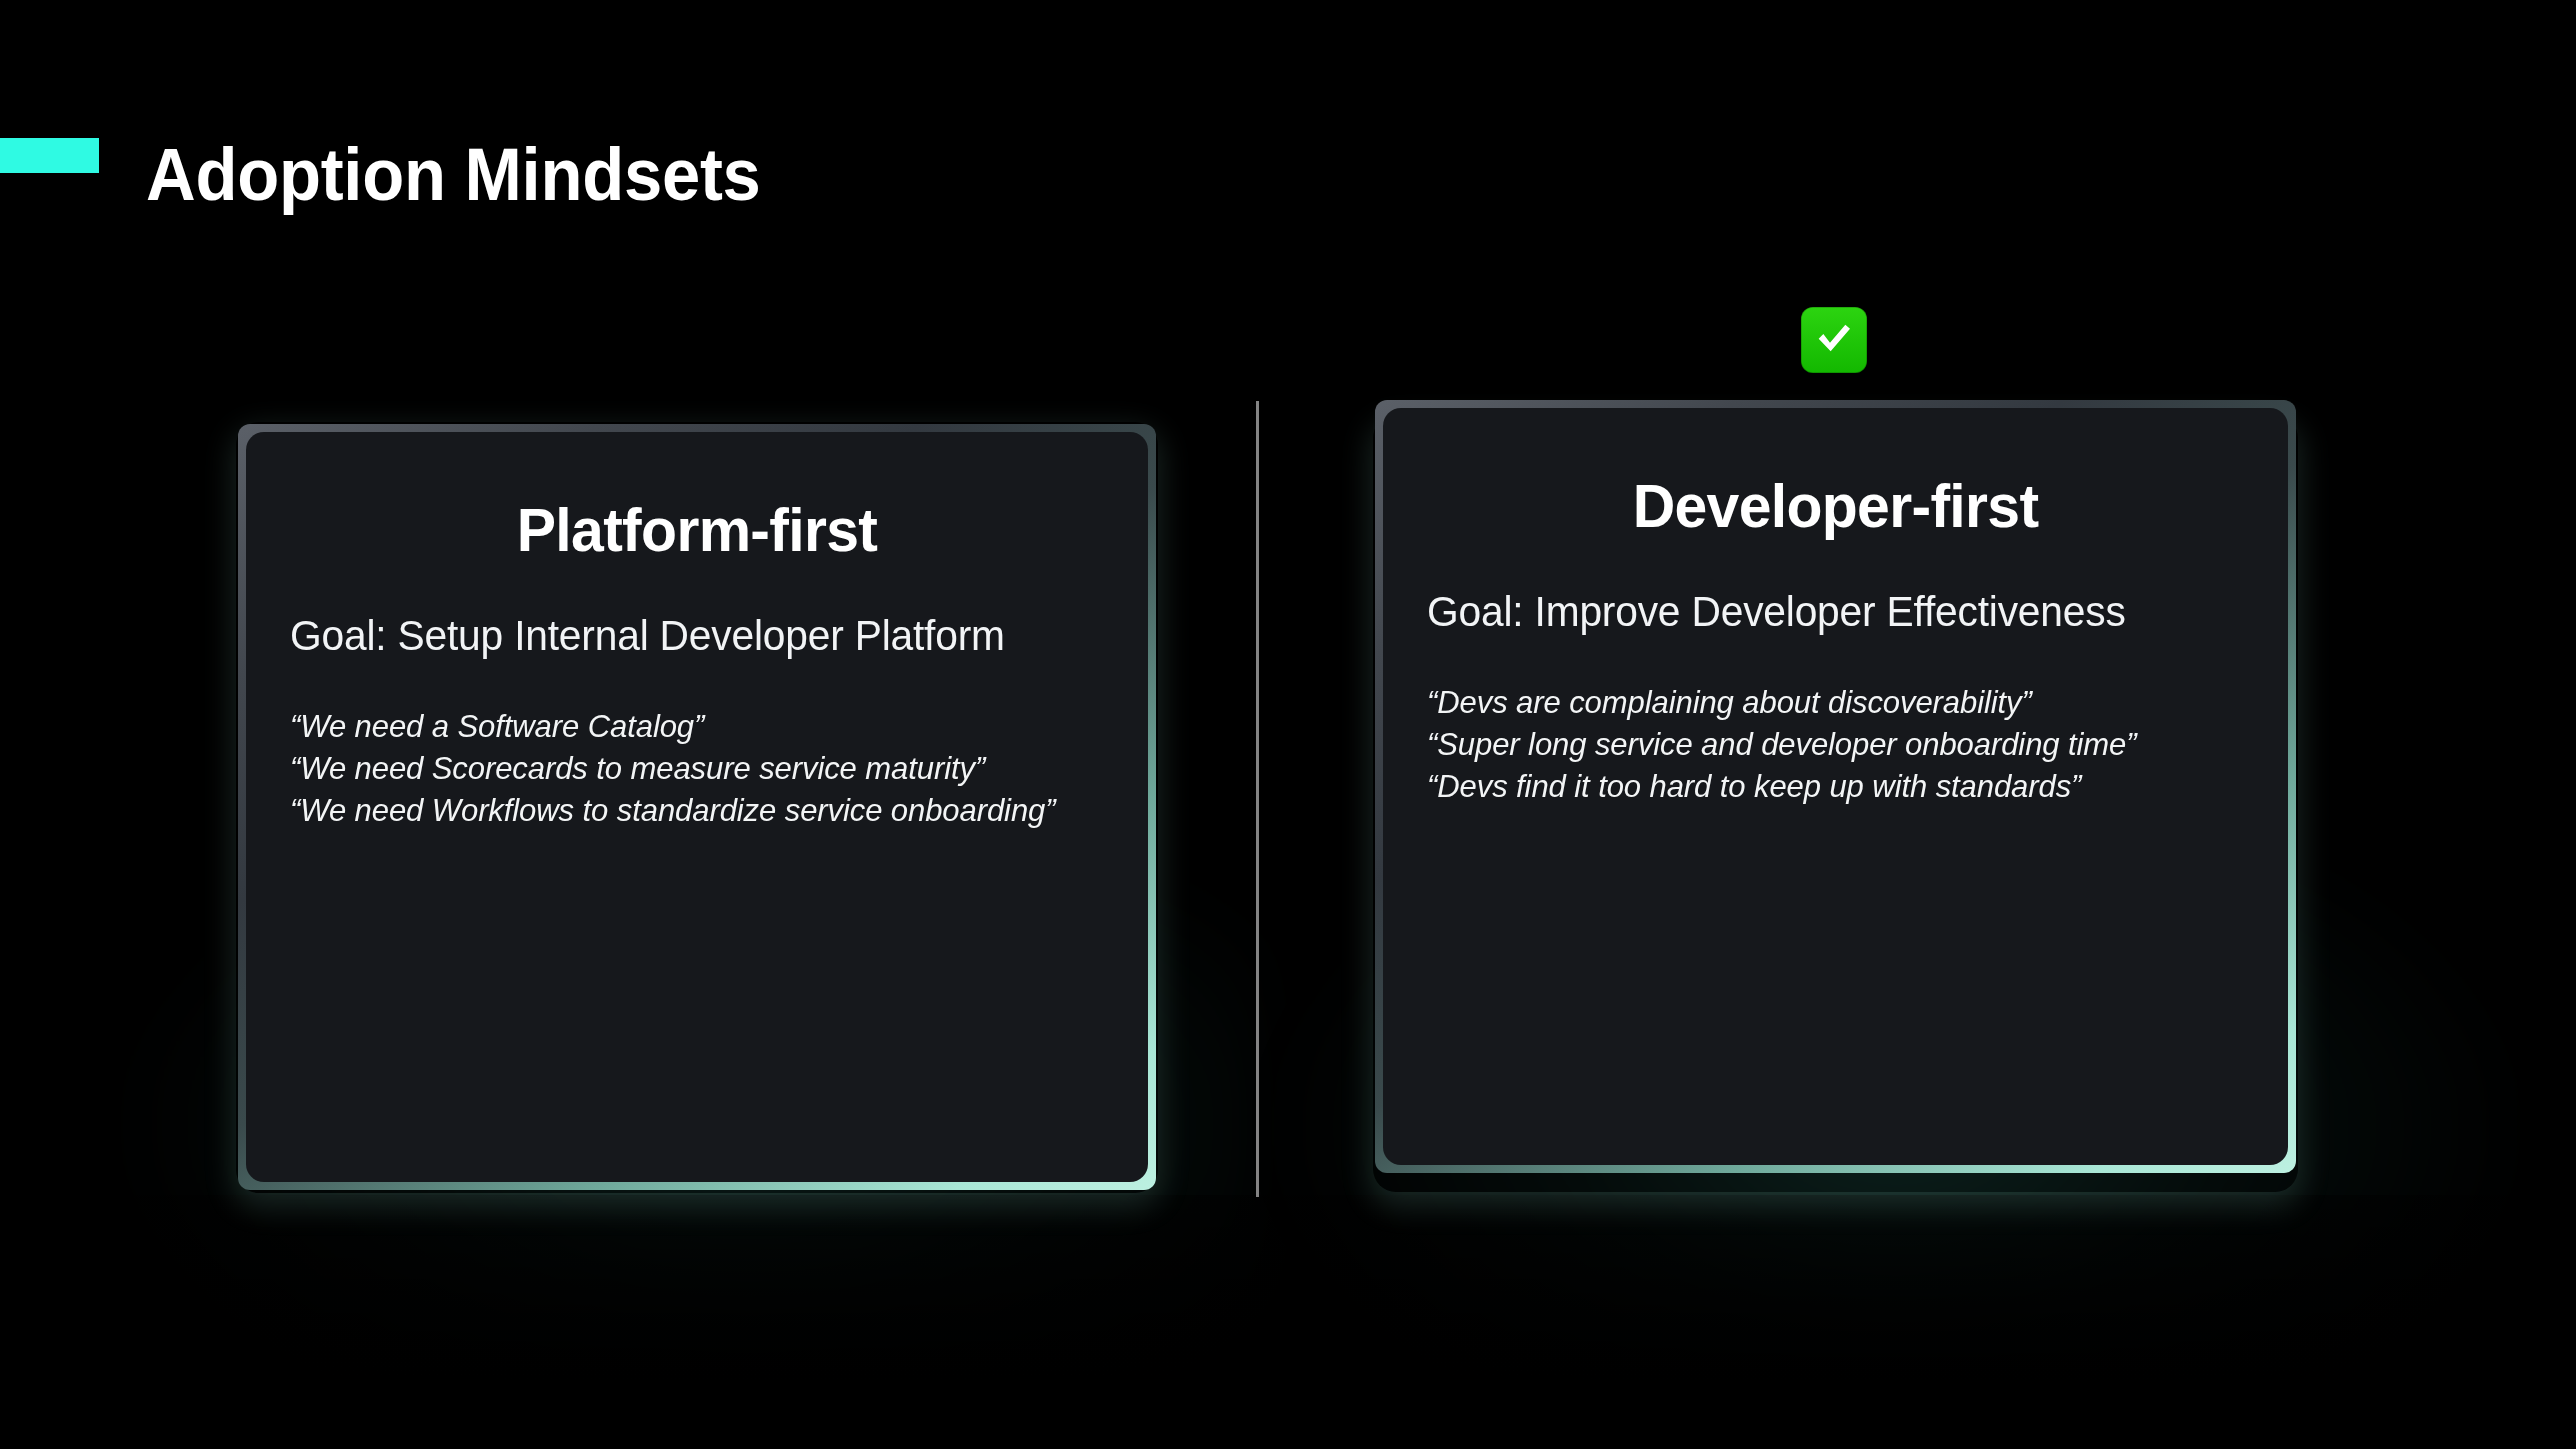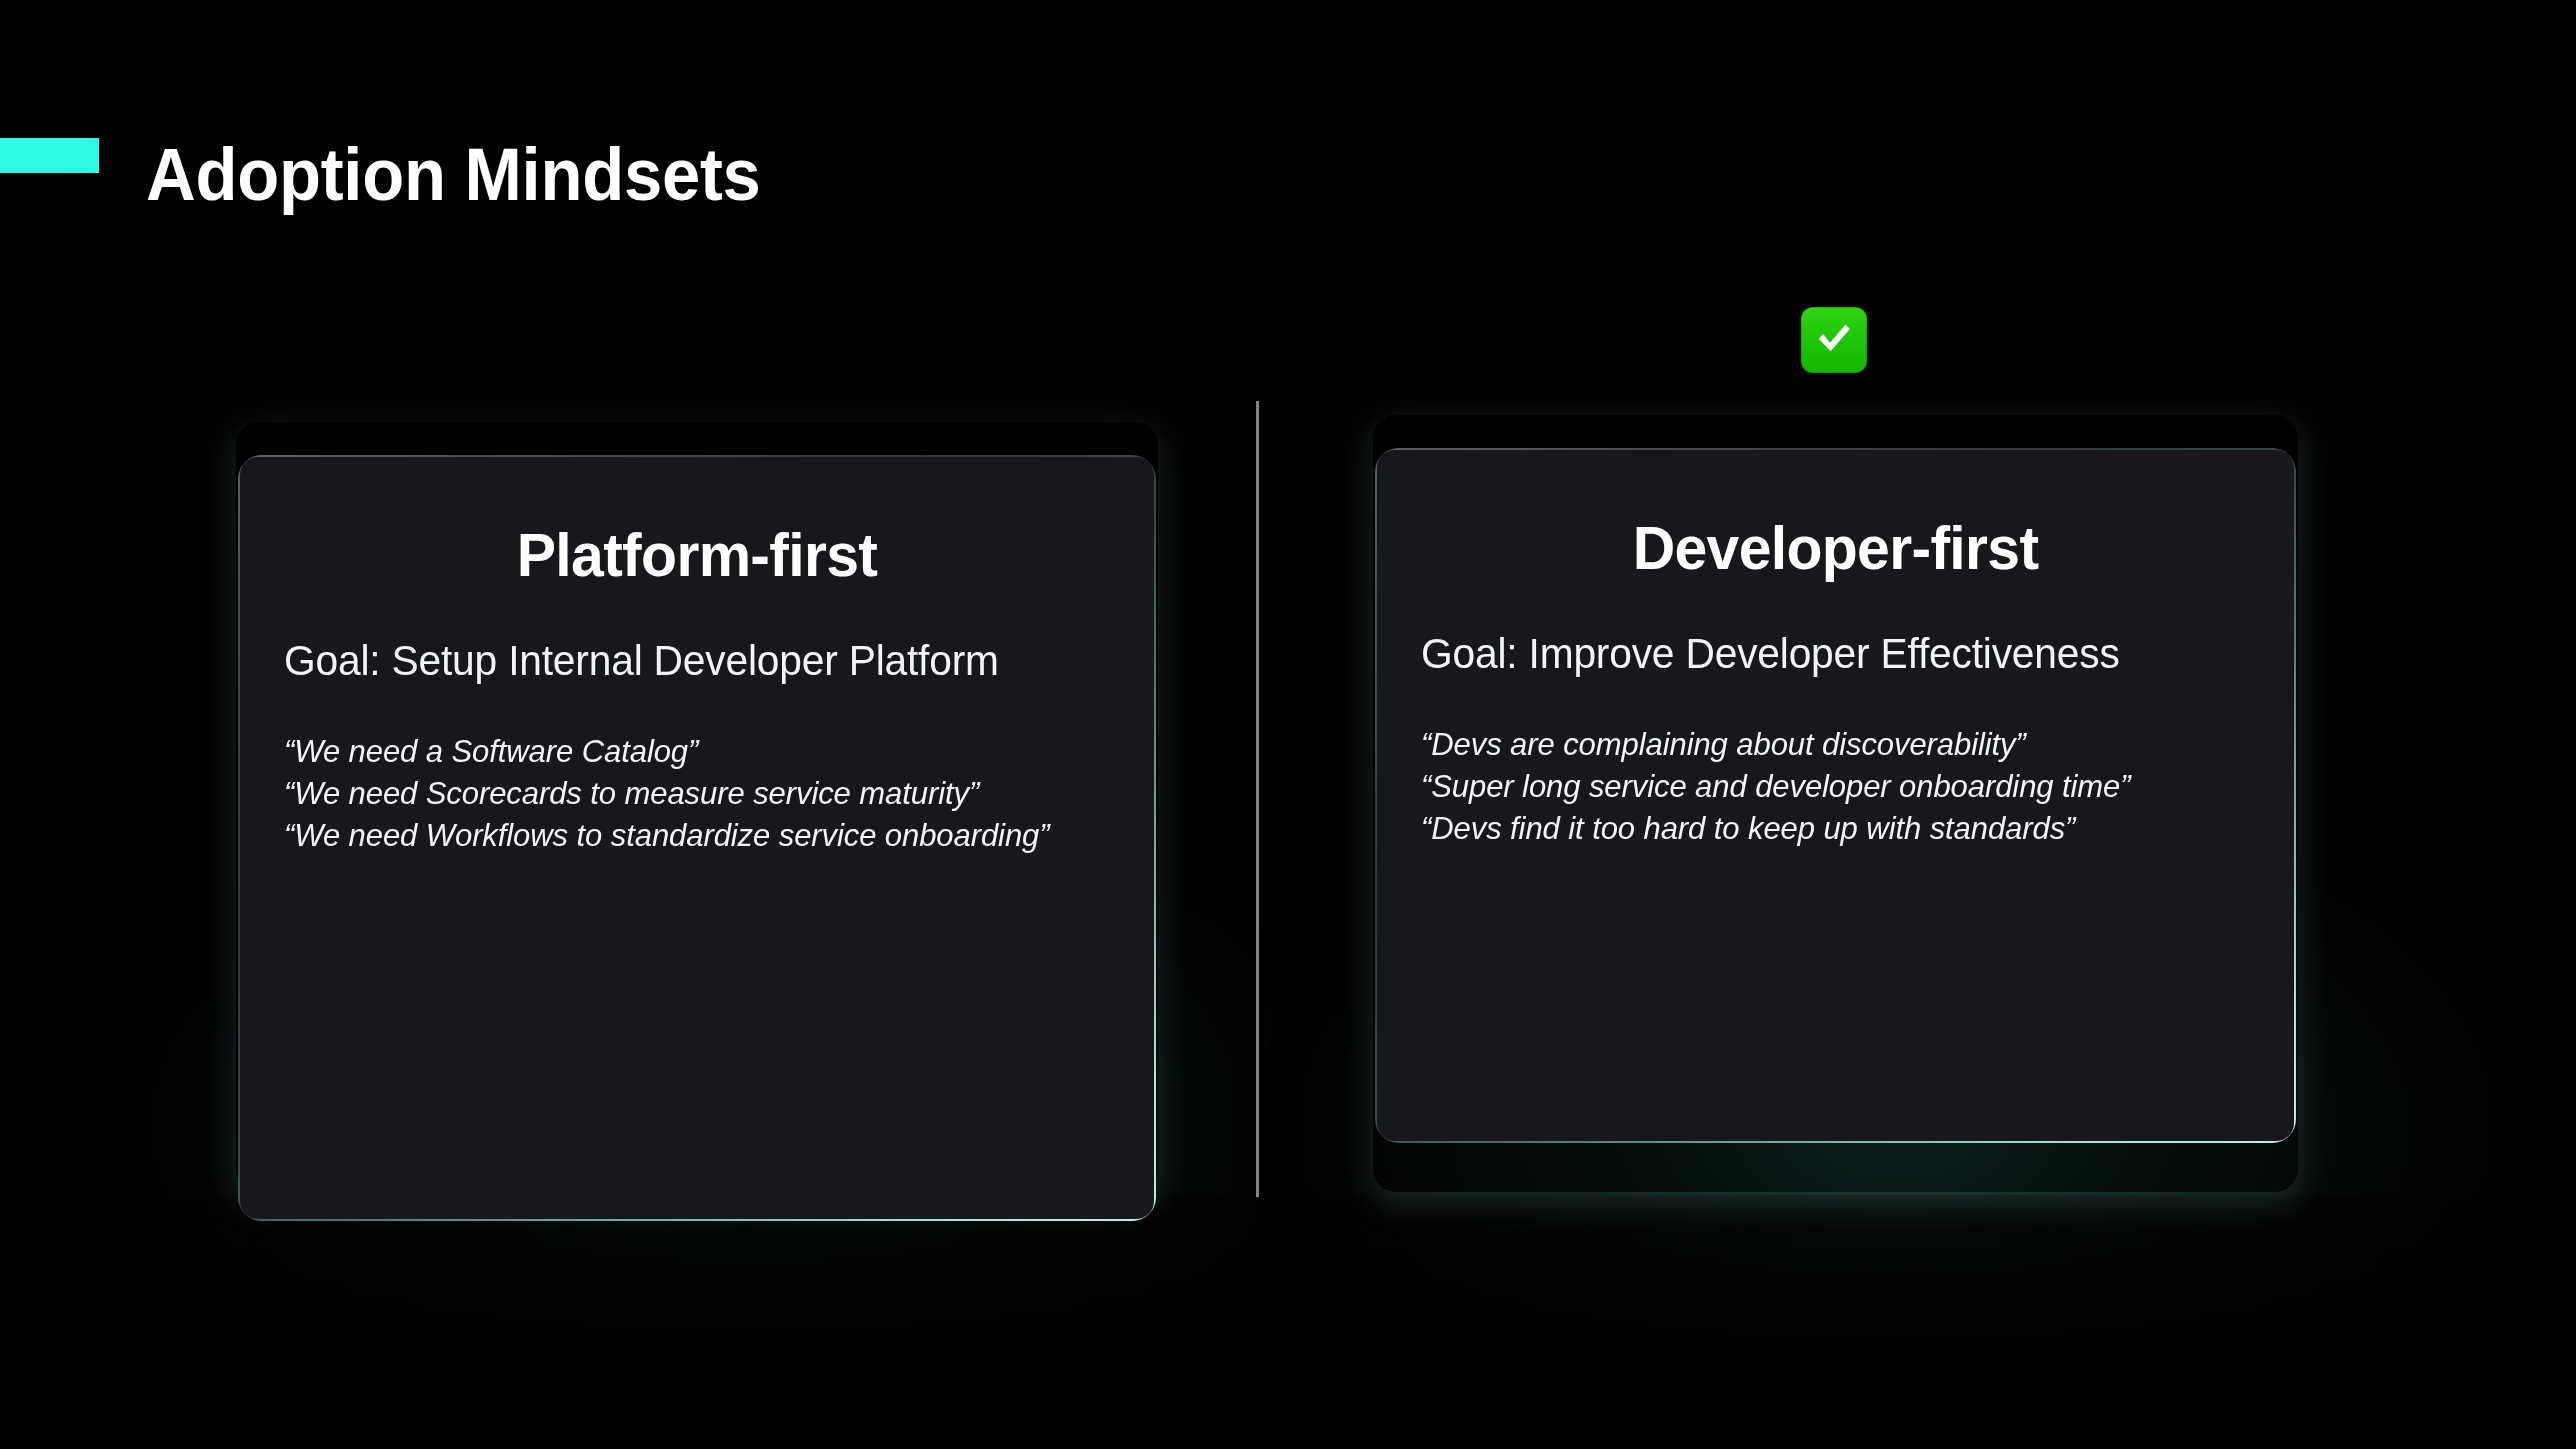--- a/index.html
+++ b/index.html
@@ -112,32 +112,31 @@
   .card {
     position: absolute;
     border-radius: 20px;
     background: #16181C;
     box-sizing: border-box;
     padding: 0;
   }
   
   .card-border {
     position: absolute;
-    border-radius: 24px;
-    padding: 2px;
+    border-radius: 12px;
+    padding: 8px;
     background: linear-gradient(145deg,
         #5b6068 0%,
         #42474e 18%,
         #333940 34%,
         #3a4a4c 50%,
         #6fa99b 72%,
         #a9e7d6 90%,
         #bdf0e1 100%);
     box-sizing: border-box;
-    margin-top: 31px;
   }
   .card-glow {
     position: absolute;
     border-radius: 23px;
     box-shadow: 0 10.7px 31px 2.7px rgba(150, 225, 208, 0.16);
     pointer-events: none;
   }
   .card-inner {
     width: 100%;
     height: 100%;
@@ -182,21 +181,21 @@
     transform: scaleX(0.97);
     transform-origin: left top;
   }
   .quote-line { display: block; }
 
   
   #card-left-glow  { left: 236px;  top: 422px;  width: 922px; height: 771px; }
   #card-left       { left: 238px;  top: 424px;  width: 918px; height: 766px; }
   
   #card-right-glow { left: 1373px; top: 415px;  width: 925px; height: 777px; }
-  #card-right      { left: 1375px; top: 417px;  width: 921px; height: 695px; }
+  #card-right      { left: 1375px; top: 400px;  width: 921px; height: 773px; }
 </style>
 </head>
 <body>
 
 <div class="bg-layer">
   <div class="glow-left"></div>
   <div class="glow-right"></div>
   <div class="glow-bottom-fade"></div>
 </div>
 

